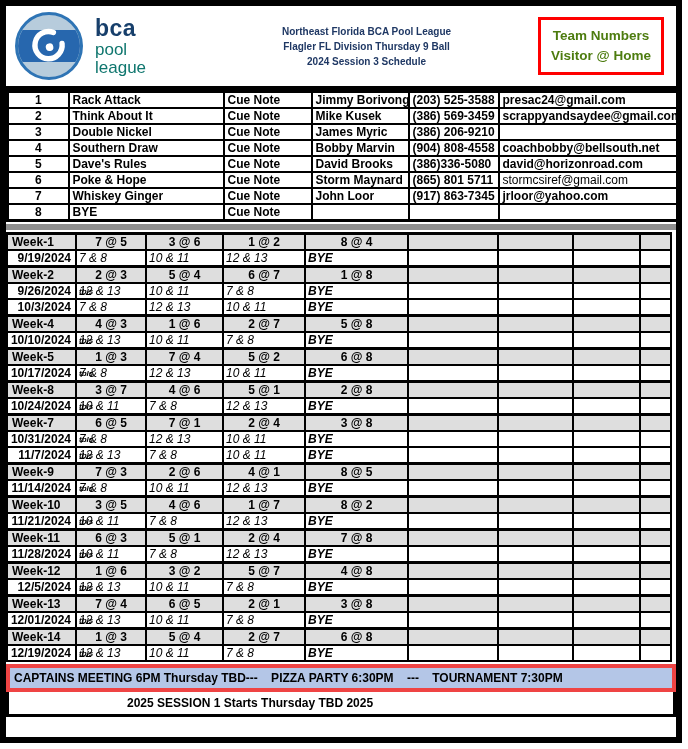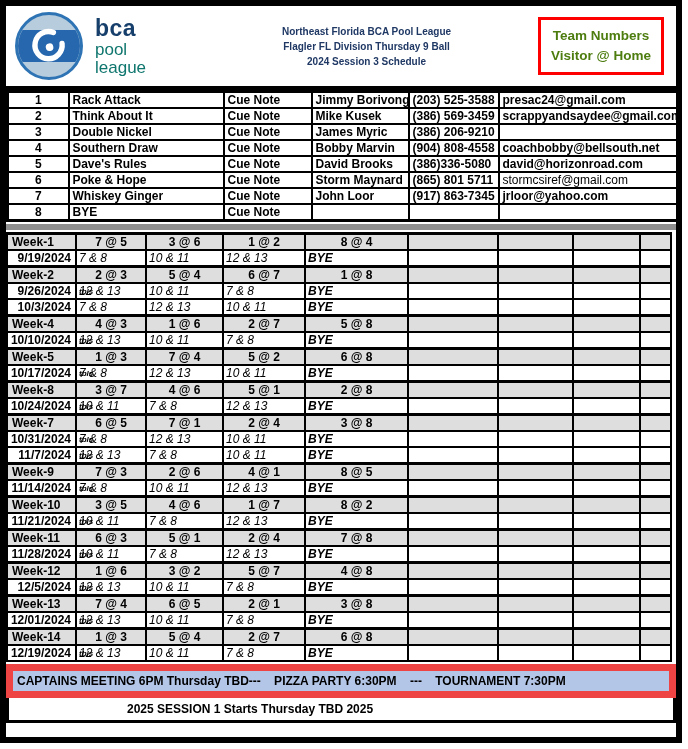--- a/index.html
+++ b/index.html
@@ -63,21 +63,21 @@
   .c-table{font-style:italic;position:relative;font-weight:normal;}
   .c-table.bye{font-weight:bold;}
   .c-table .tbls{
     position:absolute;left:2px;top:4px;
     font-size:8px;font-weight:bold;font-style:italic;line-height:8px;
   }
   
   .footer-bar{
     width:670px;box-sizing:border-box;
     margin-top:2px;
-    border:7px solid #ef4444;
+    border:4px solid #ef4444;
     background:#B4C6E7;
     font-weight:bold;font-size:12px;
     padding:3px 4px;
     white-space:pre;overflow:hidden;
   }
   .session-note{
     width:670px;box-sizing:border-box;
     border:3px solid #000;border-top:none;
     font-weight:bold;font-size:12px;
     padding:4px 0 4px 118px;

